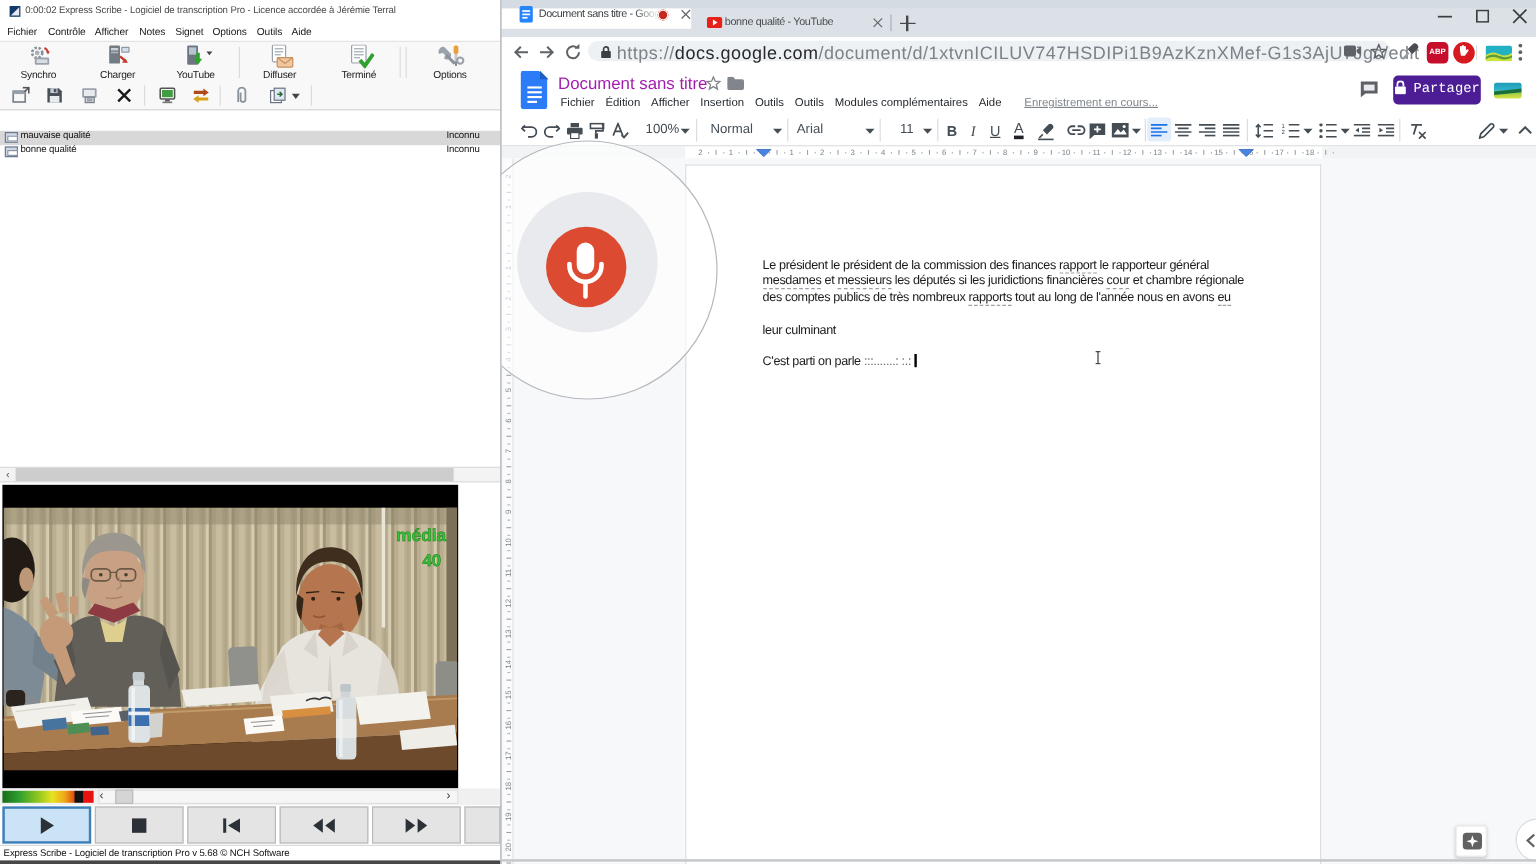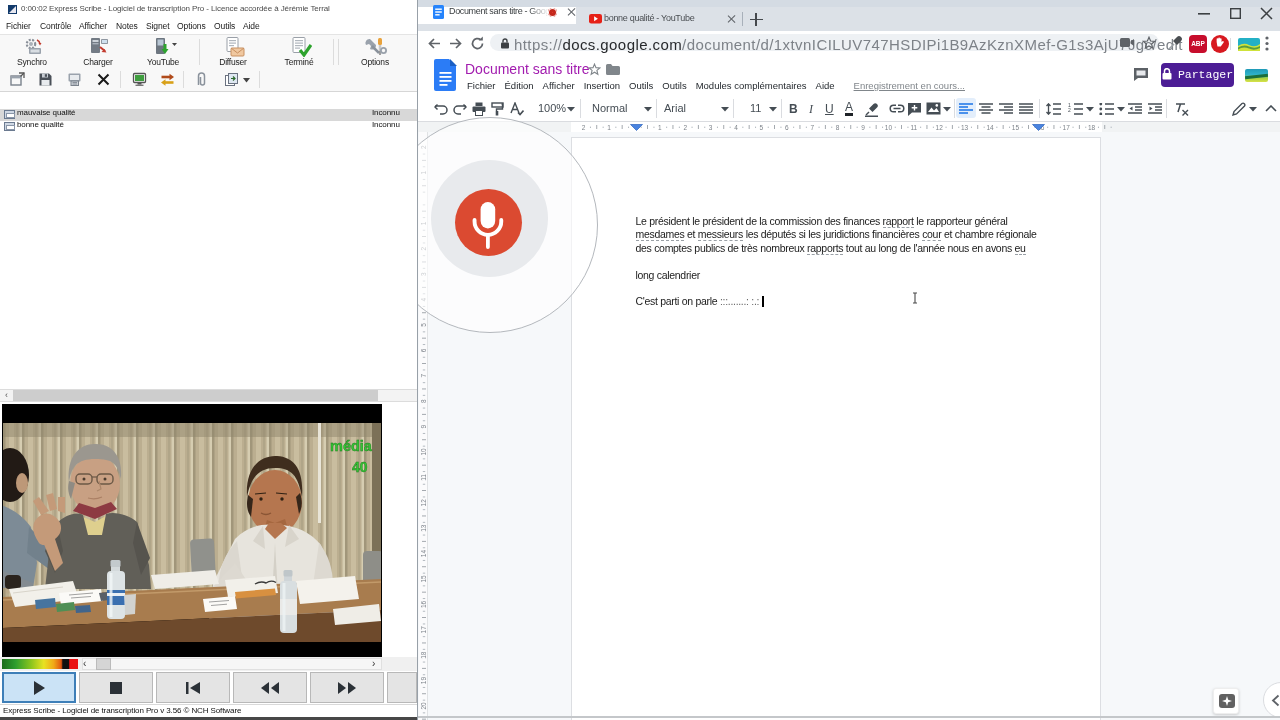--- a/index.html
+++ b/index.html
@@ -408,21 +408,21 @@
         </svg>
       </div>
     <div class="pbtn" style="left:310px;">
         <svg width="22" height="16" viewBox="0 0 22 16">
           <path d="M2 2 L10 8 L2 14 Z" fill="#2b3137"></path>
           <path d="M12 2 L20 8 L12 14 Z" fill="#2b3137"></path>
         </svg>
       </div>
     <div class="pbtn" style="left:387px;width:30px;"></div>
     <div class="es-status">
-        <span>Express Scribe - Logiciel de transcription Pro v 3.56 © NCH Software</span>
+        <span>Express Scribe - Logiciel de transcription Pro v 5.68 © NCH Software</span>
       </div>
     <div class="es-bottom"></div>
   </div>
 
   <div id="chrome">
     <div class="c" id="tabstrip">
         <div style="position:absolute;left:0;top:0;width:863px;height:7px;background:#d4dbe3;"></div>
       <div id="tab1">
         <svg style="position:absolute;left:14px;top:5px;" width="13" height="14" viewBox="0 0 13 14">
             <rect x="1" y="0" width="11" height="14" rx="1.5" fill="#2684fc"></rect>
@@ -842,21 +842,21 @@
             <text transform="translate(6.5 574) rotate(-90)" font-size="6.5" fill="#7d838a" text-anchor="middle" font-family="Liberation Sans, sans-serif">20</text>
             <rect x="3" y="586.7" width="4" height="0.9" fill="#9aa0a6"></rect>
             <rect x="3.8" y="580.35" width="2.4" height="1" fill="#b4bac0"></rect>
             <rect x="3.8" y="593.05" width="2.4" height="1" fill="#b4bac0"></rect>
           </svg>
         </div>
       <div id="page"></div>
       <div class="dtext" style="top:83px;">Le président le président de la commission des finances <span class="gu">rapport</span> le rapporteur général</div>
       <div class="dtext" style="top:110px;">des comptes publics de très nombreux <span class="gu">rapports</span> tout au long de l'année nous en avons <span class="gu">eu</span></div>
       <div class="dtext" style="top:96px;"><span class="gu">mesdames</span> et <span class="gu">messieurs</span> les députés si les juridictions financières <span class="gu">cour</span> et chambre régionale</div>
-      <div class="dtext" style="top:137px;">long calendrier</div>
+      <div class="dtext" style="top:137px;">leur culminant</div>
       <div class="dtext" style="top:163px;">C'est parti on parle <span style="color:#666">:::.......: :.:</span>&nbsp;<span style="display:inline-block;width:2px;height:11px;background:#000;vertical-align:-2px;"></span></div>
       <svg style="position:absolute;left:494px;top:160px;" width="9" height="12" viewBox="0 0 9 12">
           <path d="M1 1 H5 M3 1 V11 M1 11 H5" stroke="#4a4a4a" stroke-width="1.1" fill="none"></path>
         </svg>
       <div id="explore">
           <div class="in">
             <svg style="position:absolute;left:3px;top:2px;" width="10" height="10" viewBox="0 0 10 10">
               <path d="M5 0 L6.2 3.8 L10 5 L6.2 6.2 L5 10 L3.8 6.2 L0 5 L3.8 3.8 Z" fill="#fff"></path>
             </svg>
           </div>

